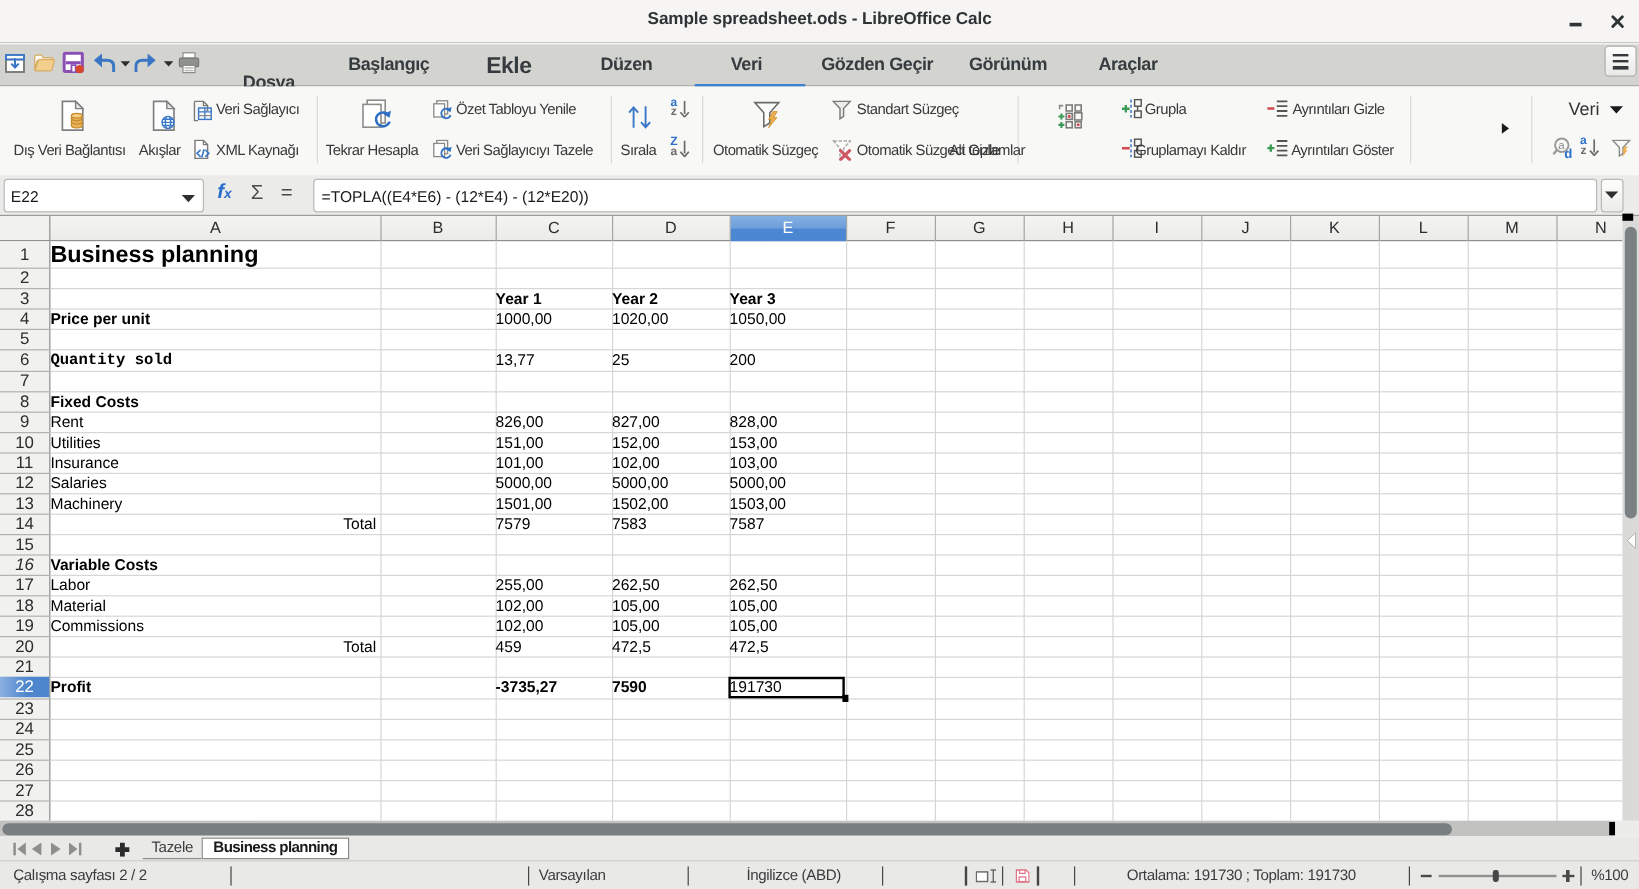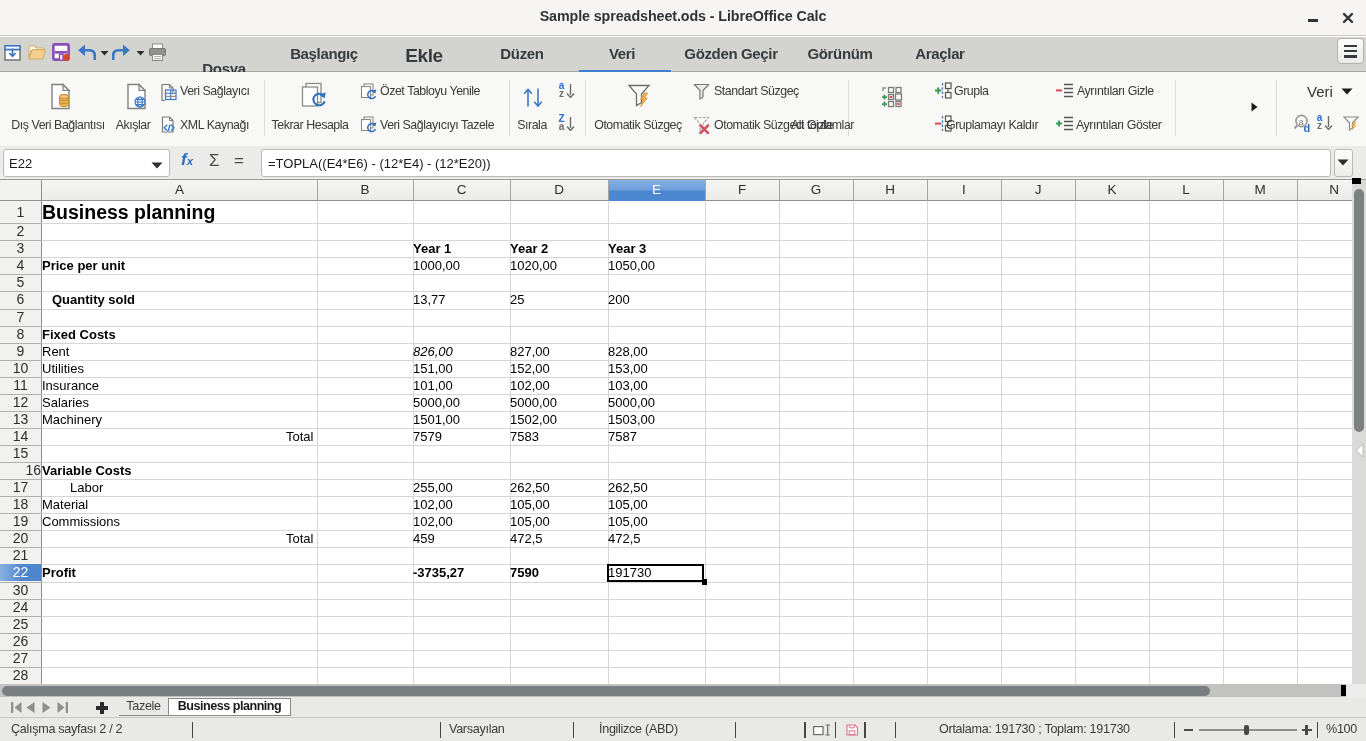--- a/index.html
+++ b/index.html
@@ -323,35 +323,35 @@
 <div class="ab" style="left:0;top:376.7px;width:41px;height:17.1px;line-height:17.1px;font-size:14px;color:#2d2d2d;text-align:center;">11</div>
 <div class="rsep" style="left:0;top:410.9px;width:42px;background:#b1b1af;"></div>
 <div class="ab" style="left:0;top:393.8px;width:41px;height:17.1px;line-height:17.1px;font-size:14px;color:#2d2d2d;text-align:center;">12</div>
 <div class="rsep" style="left:0;top:427.9px;width:42px;background:#b1b1af;"></div>
 <div class="ab" style="left:0;top:410.9px;width:41px;height:17.1px;line-height:17.1px;font-size:14px;color:#2d2d2d;text-align:center;">13</div>
 <div class="rsep" style="left:0;top:445.0px;width:42px;background:#b1b1af;"></div>
 <div class="ab" style="left:0;top:427.9px;width:41px;height:17.1px;line-height:17.1px;font-size:14px;color:#2d2d2d;text-align:center;">14</div>
 <div class="rsep" style="left:0;top:462.0px;width:42px;background:#b1b1af;"></div>
 <div class="ab" style="left:0;top:445.0px;width:41px;height:17.1px;line-height:17.1px;font-size:14px;color:#2d2d2d;text-align:center;">15</div>
 <div class="rsep" style="left:0;top:479.1px;width:42px;background:#b1b1af;"></div>
-<div class="ab" style="left:0;top:462.0px;width:41px;height:17.1px;line-height:17.1px;font-size:14px;color:#2d2d2d;text-align:right;">16</div>
+<div class="ab" style="left:0;top:462.0px;width:41px;height:17.1px;line-height:17.1px;font-size:14px;color:#2d2d2d;text-align:center;font-style:italic;">16</div>
 <div class="rsep" style="left:0;top:496.2px;width:42px;background:#b1b1af;"></div>
 <div class="ab" style="left:0;top:479.1px;width:41px;height:17.1px;line-height:17.1px;font-size:14px;color:#2d2d2d;text-align:center;">17</div>
 <div class="rsep" style="left:0;top:513.2px;width:42px;background:#b1b1af;"></div>
 <div class="ab" style="left:0;top:496.2px;width:41px;height:17.1px;line-height:17.1px;font-size:14px;color:#2d2d2d;text-align:center;">18</div>
 <div class="rsep" style="left:0;top:530.3px;width:42px;background:#b1b1af;"></div>
 <div class="ab" style="left:0;top:513.2px;width:41px;height:17.1px;line-height:17.1px;font-size:14px;color:#2d2d2d;text-align:center;">19</div>
 <div class="rsep" style="left:0;top:547.3px;width:42px;background:#b1b1af;"></div>
 <div class="ab" style="left:0;top:530.3px;width:41px;height:17.1px;line-height:17.1px;font-size:14px;color:#2d2d2d;text-align:center;">20</div>
 <div class="rsep" style="left:0;top:564.4px;width:42px;background:#b1b1af;"></div>
 <div class="ab" style="left:0;top:547.3px;width:41px;height:17.1px;line-height:17.1px;font-size:14px;color:#2d2d2d;text-align:center;">21</div>
 <div class="rsep" style="left:0;top:581.5px;width:42px;background:#b1b1af;"></div>
 <div class="ab" style="left:0;top:564.4px;width:41px;height:17.1px;line-height:17.1px;font-size:14px;color:#2d2d2d;text-align:center;">22</div>
 <div class="rsep" style="left:0;top:598.5px;width:42px;background:#b1b1af;"></div>
-<div class="ab" style="left:0;top:581.5px;width:41px;height:17.1px;line-height:17.1px;font-size:14px;color:#2d2d2d;text-align:center;">30</div>
+<div class="ab" style="left:0;top:581.5px;width:41px;height:17.1px;line-height:17.1px;font-size:14px;color:#2d2d2d;text-align:center;">23</div>
 <div class="rsep" style="left:0;top:615.6px;width:42px;background:#b1b1af;"></div>
 <div class="ab" style="left:0;top:598.5px;width:41px;height:17.1px;line-height:17.1px;font-size:14px;color:#2d2d2d;text-align:center;">24</div>
 <div class="rsep" style="left:0;top:632.6px;width:42px;background:#b1b1af;"></div>
 <div class="ab" style="left:0;top:615.6px;width:41px;height:17.1px;line-height:17.1px;font-size:14px;color:#2d2d2d;text-align:center;">25</div>
 <div class="rsep" style="left:0;top:649.7px;width:42px;background:#b1b1af;"></div>
 <div class="ab" style="left:0;top:632.6px;width:41px;height:17.1px;line-height:17.1px;font-size:14px;color:#2d2d2d;text-align:center;">26</div>
 <div class="rsep" style="left:0;top:666.8px;width:42px;background:#b1b1af;"></div>
 <div class="ab" style="left:0;top:649.7px;width:41px;height:17.1px;line-height:17.1px;font-size:14px;color:#2d2d2d;text-align:center;">27</div>
 <div class="rsep" style="left:0;top:683.8px;width:42px;background:#b1b1af;"></div>
 <div class="ab" style="left:0;top:666.8px;width:41px;height:17.1px;line-height:17.1px;font-size:14px;color:#2d2d2d;text-align:center;">28</div>
@@ -399,27 +399,27 @@
 <div class="hline" style="left:42px;top:666.8px;width:1310px;"></div>
 <div class="hline" style="left:42px;top:683.8px;width:1310px;"></div>
 <div class="ct" style="left:42px;top:201.0px;width:271.5px;height:22.2px;line-height:22.2px;font-size:19.5px;font-weight:bold;">Business planning</div>
 <div class="ct" style="left:413px;top:240.3px;width:93.5px;height:17.1px;line-height:17.1px;font-size:13px;font-weight:bold;">Year 1</div>
 <div class="ct" style="left:510px;top:240.3px;width:94.5px;height:17.1px;line-height:17.1px;font-size:13px;font-weight:bold;">Year 2</div>
 <div class="ct" style="left:608px;top:240.3px;width:93.5px;height:17.1px;line-height:17.1px;font-size:13px;font-weight:bold;">Year 3</div>
 <div class="ct" style="left:42px;top:257.3px;width:271.5px;height:17.1px;line-height:17.1px;font-size:13px;font-weight:bold;">Price per unit</div>
 <div class="ct" style="left:413px;top:257.3px;width:93.5px;height:17.1px;line-height:17.1px;font-size:13px;">1000,00</div>
 <div class="ct" style="left:510px;top:257.3px;width:94.5px;height:17.1px;line-height:17.1px;font-size:13px;">1020,00</div>
 <div class="ct" style="left:608px;top:257.3px;width:93.5px;height:17.1px;line-height:17.1px;font-size:13px;">1050,00</div>
-<div class="ct" style="left:52px;top:291.4px;width:271.5px;height:17.1px;line-height:17.1px;font-size:13px;font-weight:bold;">Quantity sold</div>
+<div class="ct" style="left:42px;top:291.4px;width:271.5px;height:17.1px;line-height:17.1px;font-size:13px;font-weight:bold;font-family:Liberation Mono, monospace;">Quantity sold</div>
 <div class="ct" style="left:413px;top:291.4px;width:93.5px;height:17.1px;line-height:17.1px;font-size:13px;">13,77</div>
 <div class="ct" style="left:510px;top:291.4px;width:94.5px;height:17.1px;line-height:17.1px;font-size:13px;">25</div>
 <div class="ct" style="left:608px;top:291.4px;width:93.5px;height:34px;line-height:17.1px;font-size:13px;">200</div>
 <div class="ct" style="left:42px;top:325.6px;width:271.5px;height:17.1px;line-height:17.1px;font-size:13px;font-weight:bold;">Fixed Costs</div>
 <div class="ct" style="left:42px;top:342.6px;width:271.5px;height:17.1px;line-height:17.1px;font-size:13px;">Rent</div>
-<div class="ct" style="left:413px;top:342.6px;width:93.5px;height:17.1px;line-height:17.1px;font-size:13px;font-style:italic;">826,00</div>
+<div class="ct" style="left:413px;top:342.6px;width:93.5px;height:17.1px;line-height:17.1px;font-size:13px;">826,00</div>
 <div class="ct" style="left:510px;top:342.6px;width:94.5px;height:17.1px;line-height:17.1px;font-size:13px;">827,00</div>
 <div class="ct" style="left:608px;top:342.6px;width:93.5px;height:17.1px;line-height:17.1px;font-size:13px;">828,00</div>
 <div class="ct" style="left:42px;top:359.7px;width:271.5px;height:17.1px;line-height:17.1px;font-size:13px;">Utilities</div>
 <div class="ct" style="left:413px;top:359.7px;width:93.5px;height:17.1px;line-height:17.1px;font-size:13px;">151,00</div>
 <div class="ct" style="left:510px;top:359.7px;width:94.5px;height:17.1px;line-height:17.1px;font-size:13px;">152,00</div>
 <div class="ct" style="left:608px;top:359.7px;width:93.5px;height:17.1px;line-height:17.1px;font-size:13px;">153,00</div>
 <div class="ct" style="left:42px;top:376.7px;width:271.5px;height:17.1px;line-height:17.1px;font-size:13px;">Insurance</div>
 <div class="ct" style="left:413px;top:376.7px;width:93.5px;height:17.1px;line-height:17.1px;font-size:13px;">101,00</div>
 <div class="ct" style="left:510px;top:376.7px;width:94.5px;height:17.1px;line-height:17.1px;font-size:13px;">102,00</div>
 <div class="ct" style="left:608px;top:376.7px;width:93.5px;height:17.1px;line-height:17.1px;font-size:13px;">103,00</div>
@@ -429,21 +429,21 @@
 <div class="ct" style="left:608px;top:393.8px;width:93.5px;height:17.1px;line-height:17.1px;font-size:13px;">5000,00</div>
 <div class="ct" style="left:42px;top:410.9px;width:271.5px;height:17.1px;line-height:17.1px;font-size:13px;">Machinery</div>
 <div class="ct" style="left:413px;top:410.9px;width:93.5px;height:17.1px;line-height:17.1px;font-size:13px;">1501,00</div>
 <div class="ct" style="left:510px;top:410.9px;width:94.5px;height:17.1px;line-height:17.1px;font-size:13px;">1502,00</div>
 <div class="ct" style="left:608px;top:410.9px;width:93.5px;height:17.1px;line-height:17.1px;font-size:13px;">1503,00</div>
 <div class="ct" style="left:42px;top:427.9px;width:271.5px;height:17.1px;line-height:17.1px;font-size:13px;text-align:right;">Total</div>
 <div class="ct" style="left:413px;top:427.9px;width:93.5px;height:17.1px;line-height:17.1px;font-size:13px;">7579</div>
 <div class="ct" style="left:510px;top:427.9px;width:94.5px;height:17.1px;line-height:17.1px;font-size:13px;">7583</div>
 <div class="ct" style="left:608px;top:427.9px;width:93.5px;height:17.1px;line-height:17.1px;font-size:13px;">7587</div>
 <div class="ct" style="left:42px;top:462.0px;width:271.5px;height:17.1px;line-height:17.1px;font-size:13px;font-weight:bold;">Variable Costs</div>
-<div class="ct" style="left:42px;top:479.1px;width:271.5px;height:17.1px;line-height:17.1px;font-size:13px;padding-left:28px;">Labor</div>
+<div class="ct" style="left:42px;top:479.1px;width:271.5px;height:17.1px;line-height:17.1px;font-size:13px;">Labor</div>
 <div class="ct" style="left:413px;top:479.1px;width:93.5px;height:17.1px;line-height:17.1px;font-size:13px;">255,00</div>
 <div class="ct" style="left:510px;top:479.1px;width:94.5px;height:17.1px;line-height:17.1px;font-size:13px;">262,50</div>
 <div class="ct" style="left:608px;top:479.1px;width:93.5px;height:17.1px;line-height:17.1px;font-size:13px;">262,50</div>
 <div class="ct" style="left:42px;top:496.2px;width:271.5px;height:17.1px;line-height:17.1px;font-size:13px;">Material</div>
 <div class="ct" style="left:413px;top:496.2px;width:93.5px;height:17.1px;line-height:17.1px;font-size:13px;">102,00</div>
 <div class="ct" style="left:510px;top:496.2px;width:94.5px;height:17.1px;line-height:17.1px;font-size:13px;">105,00</div>
 <div class="ct" style="left:608px;top:496.2px;width:93.5px;height:17.1px;line-height:17.1px;font-size:13px;">105,00</div>
 <div class="ct" style="left:42px;top:513.2px;width:271.5px;height:17.1px;line-height:17.1px;font-size:13px;">Commissions</div>
 <div class="ct" style="left:413px;top:513.2px;width:93.5px;height:17.1px;line-height:17.1px;font-size:13px;">102,00</div>
 <div class="ct" style="left:510px;top:513.2px;width:94.5px;height:17.1px;line-height:17.1px;font-size:13px;">105,00</div>
@@ -500,21 +500,21 @@
 <div class="ssep" style="left:735px;"></div>
 <div class="ssep" style="left:804.2px;"></div>
 <div class="ssep" style="left:834.5px;"></div>
 <div class="ssep" style="left:864.4px;"></div>
 <div class="ssep" style="left:894.6px;"></div>
 <div class="ssep" style="left:1173.6px;"></div>
 <div class="ssep" style="left:1316.8px;"></div>
 
 <div class="stxt" style="left:11px;top:722px;">Çalışma sayfası 2 / 2</div>
 <div class="stxt" style="left:449px;top:722px;">Varsayılan</div>
-<div class="stxt" style="left:599px;top:722px;">İngilizce (ABD)</div>
+<div class="stxt" style="left:622px;top:722px;">İngilizce (ABD)</div>
 <svg class="ab" style="left:812.5px;top:724px;" width="18" height="12" viewBox="0 0 18 12">
     <rect x="0.6" y="2.6" width="9.4" height="8" fill="#fff" stroke="#6a6a68" stroke-width="1.2"></rect>
     <path d="M12.5 1 h4.5 M14.75 1 v10 M12.5 11 h4.5" stroke="#6a6a68" stroke-width="1.2" fill="none"></path>
   </svg>
 <svg class="ab" style="left:846px;top:723.5px;" width="12" height="12" viewBox="0 0 12 12">
     <path d="M1 1 h8 l2.5 2.5 v7.5 h-10.5 z" fill="#fff" stroke="#e17184" stroke-width="1.1"></path>
     <path d="M3.6 1.2 v2.6 h4.6 v-2.6" fill="none" stroke="#e17184" stroke-width="1"></path>
     <rect x="3.2" y="6.8" width="5.6" height="3.8" fill="none" stroke="#e17184" stroke-width="1"></rect>
   </svg>
 <div class="stxt" style="left:939px;top:722px;">Ortalama: 191730 ; Toplam: 191730</div>

